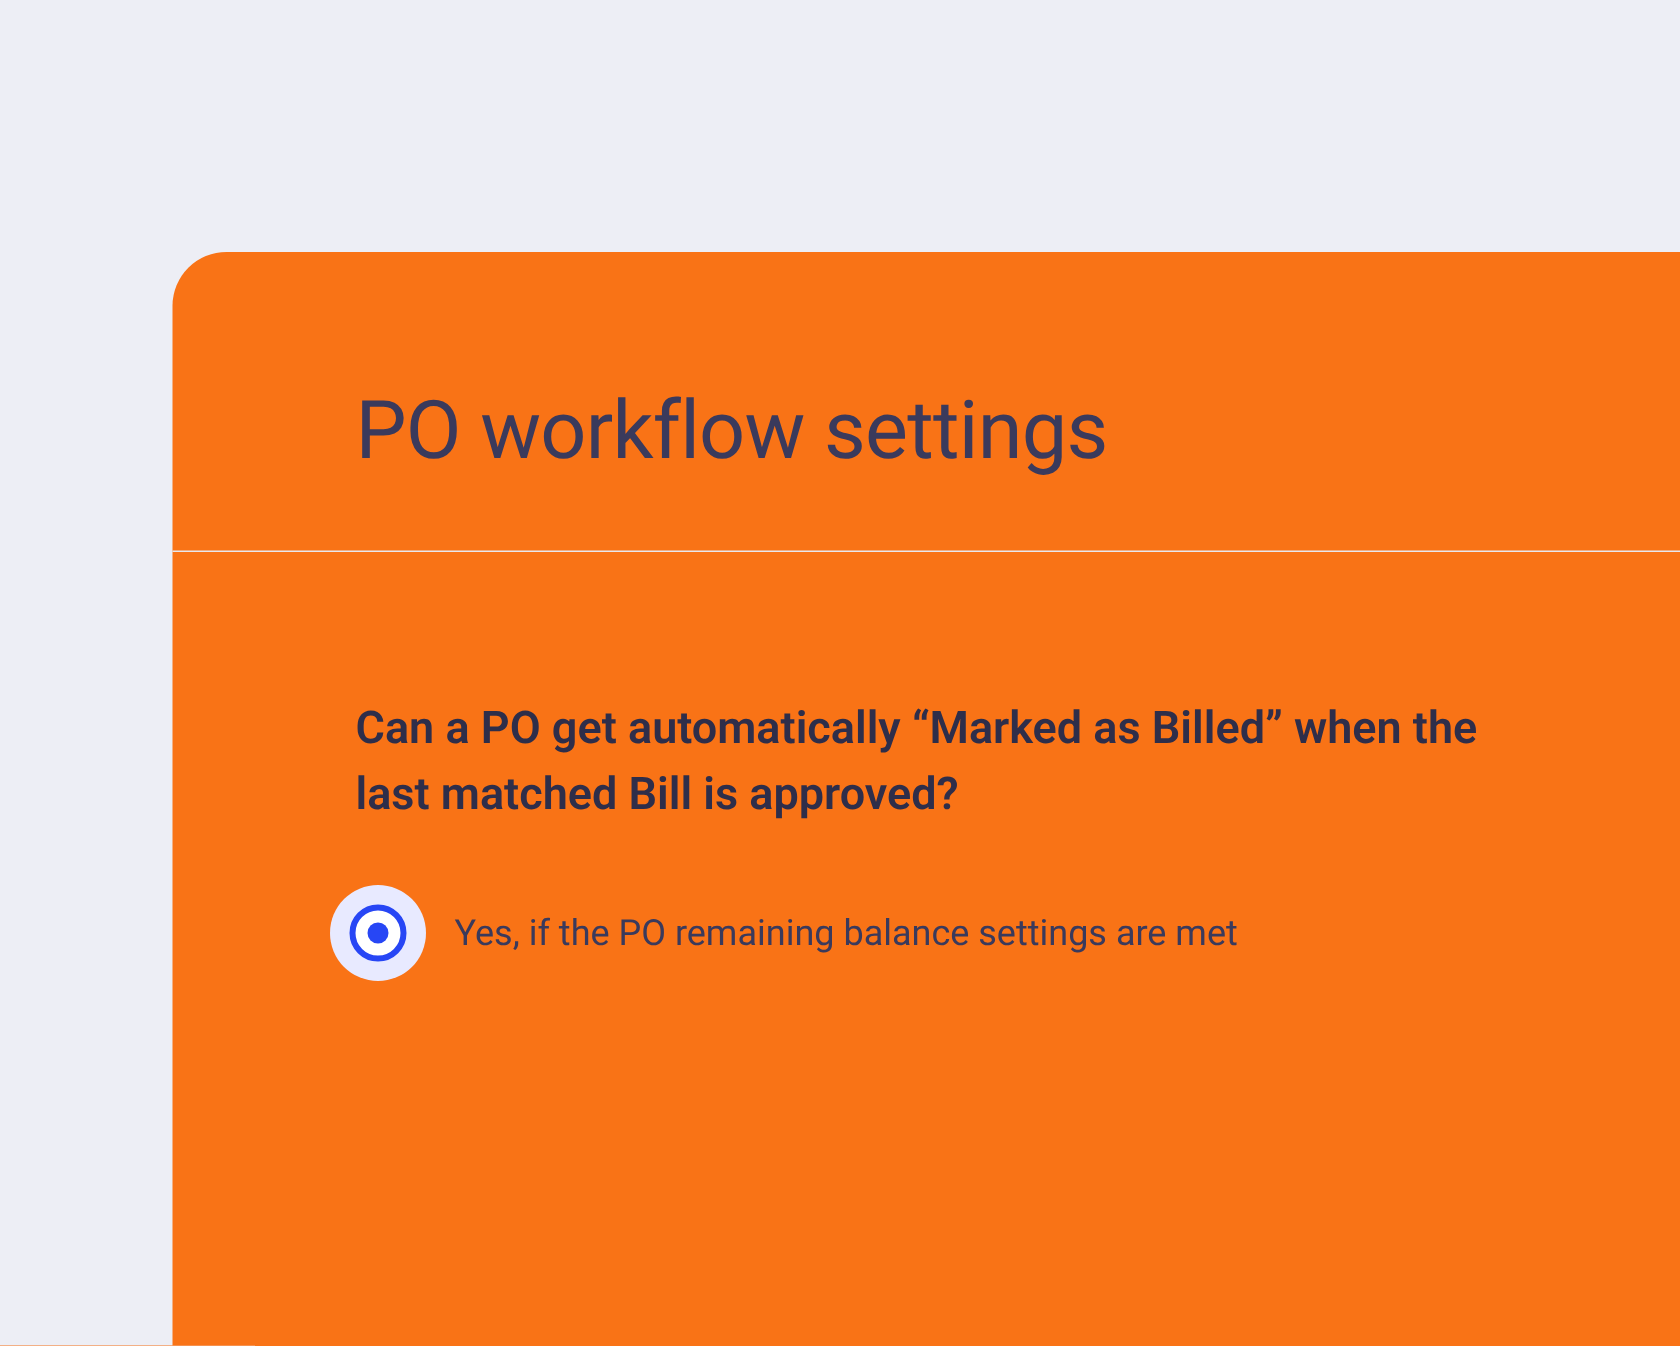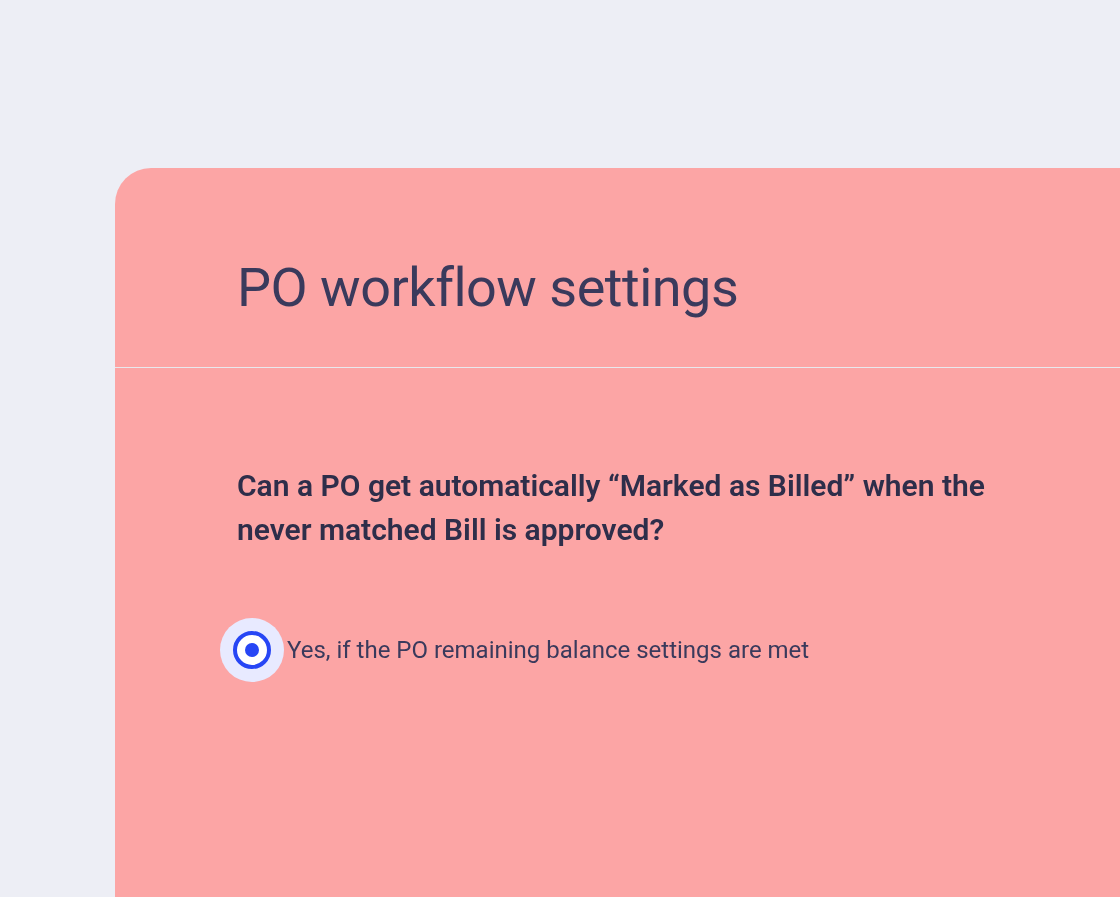--- a/index.html
+++ b/index.html
@@ -16,21 +16,21 @@
       overflow: hidden;
       position: relative;
     }
     
     .panel {
       position: absolute;
       top: 168px;
       left: 115px;
       right: 0;
       bottom: 0;
-      background: #fca5a5;
+      background: #f97316;
       border-top-left-radius: 36px;
     }
     
     .panel-title {
       font-size: 54px;
       font-weight: 400;
       color: #3a3a5c;
       padding: 88px 0 48px 122px;
       letter-spacing: -0.5px;
     }
@@ -56,23 +56,22 @@
     
     .radio-group {
       display: flex;
       flex-direction: column;
       gap: 32px;
     }
     
     .radio-option {
       display: flex;
       align-items: center;
-      gap: 20px;
+      gap: 36px;
       cursor: pointer;
-      margin-top: 28px;
     }
     
     .radio-indicator {
       width: 30px;
       height: 30px;
       border-radius: 50%;
       flex-shrink: 0;
       position: relative;
       display: flex;
       align-items: center;
@@ -122,21 +121,21 @@
     }
   </style>
 </head>
 <body>
 
 <div class="panel">
   <h1 class="panel-title">PO workflow settings</h1>
   <div class="divider"></div>
 
   <div class="form-section">
-    <div class="question-text">Can a PO get automatically “Marked as Billed” when the never matched Bill is approved?</div>
+    <div class="question-text">Can a PO get automatically “Marked as Billed” when the last matched Bill is approved?</div>
 
     <div class="radio-group">
       <div class="radio-option selected">
         <div class="radio-indicator"></div>
         <span class="radio-label">Yes, if the PO remaining balance settings are met</span>
       </div>
 
     </div>
   </div>
 </div>

